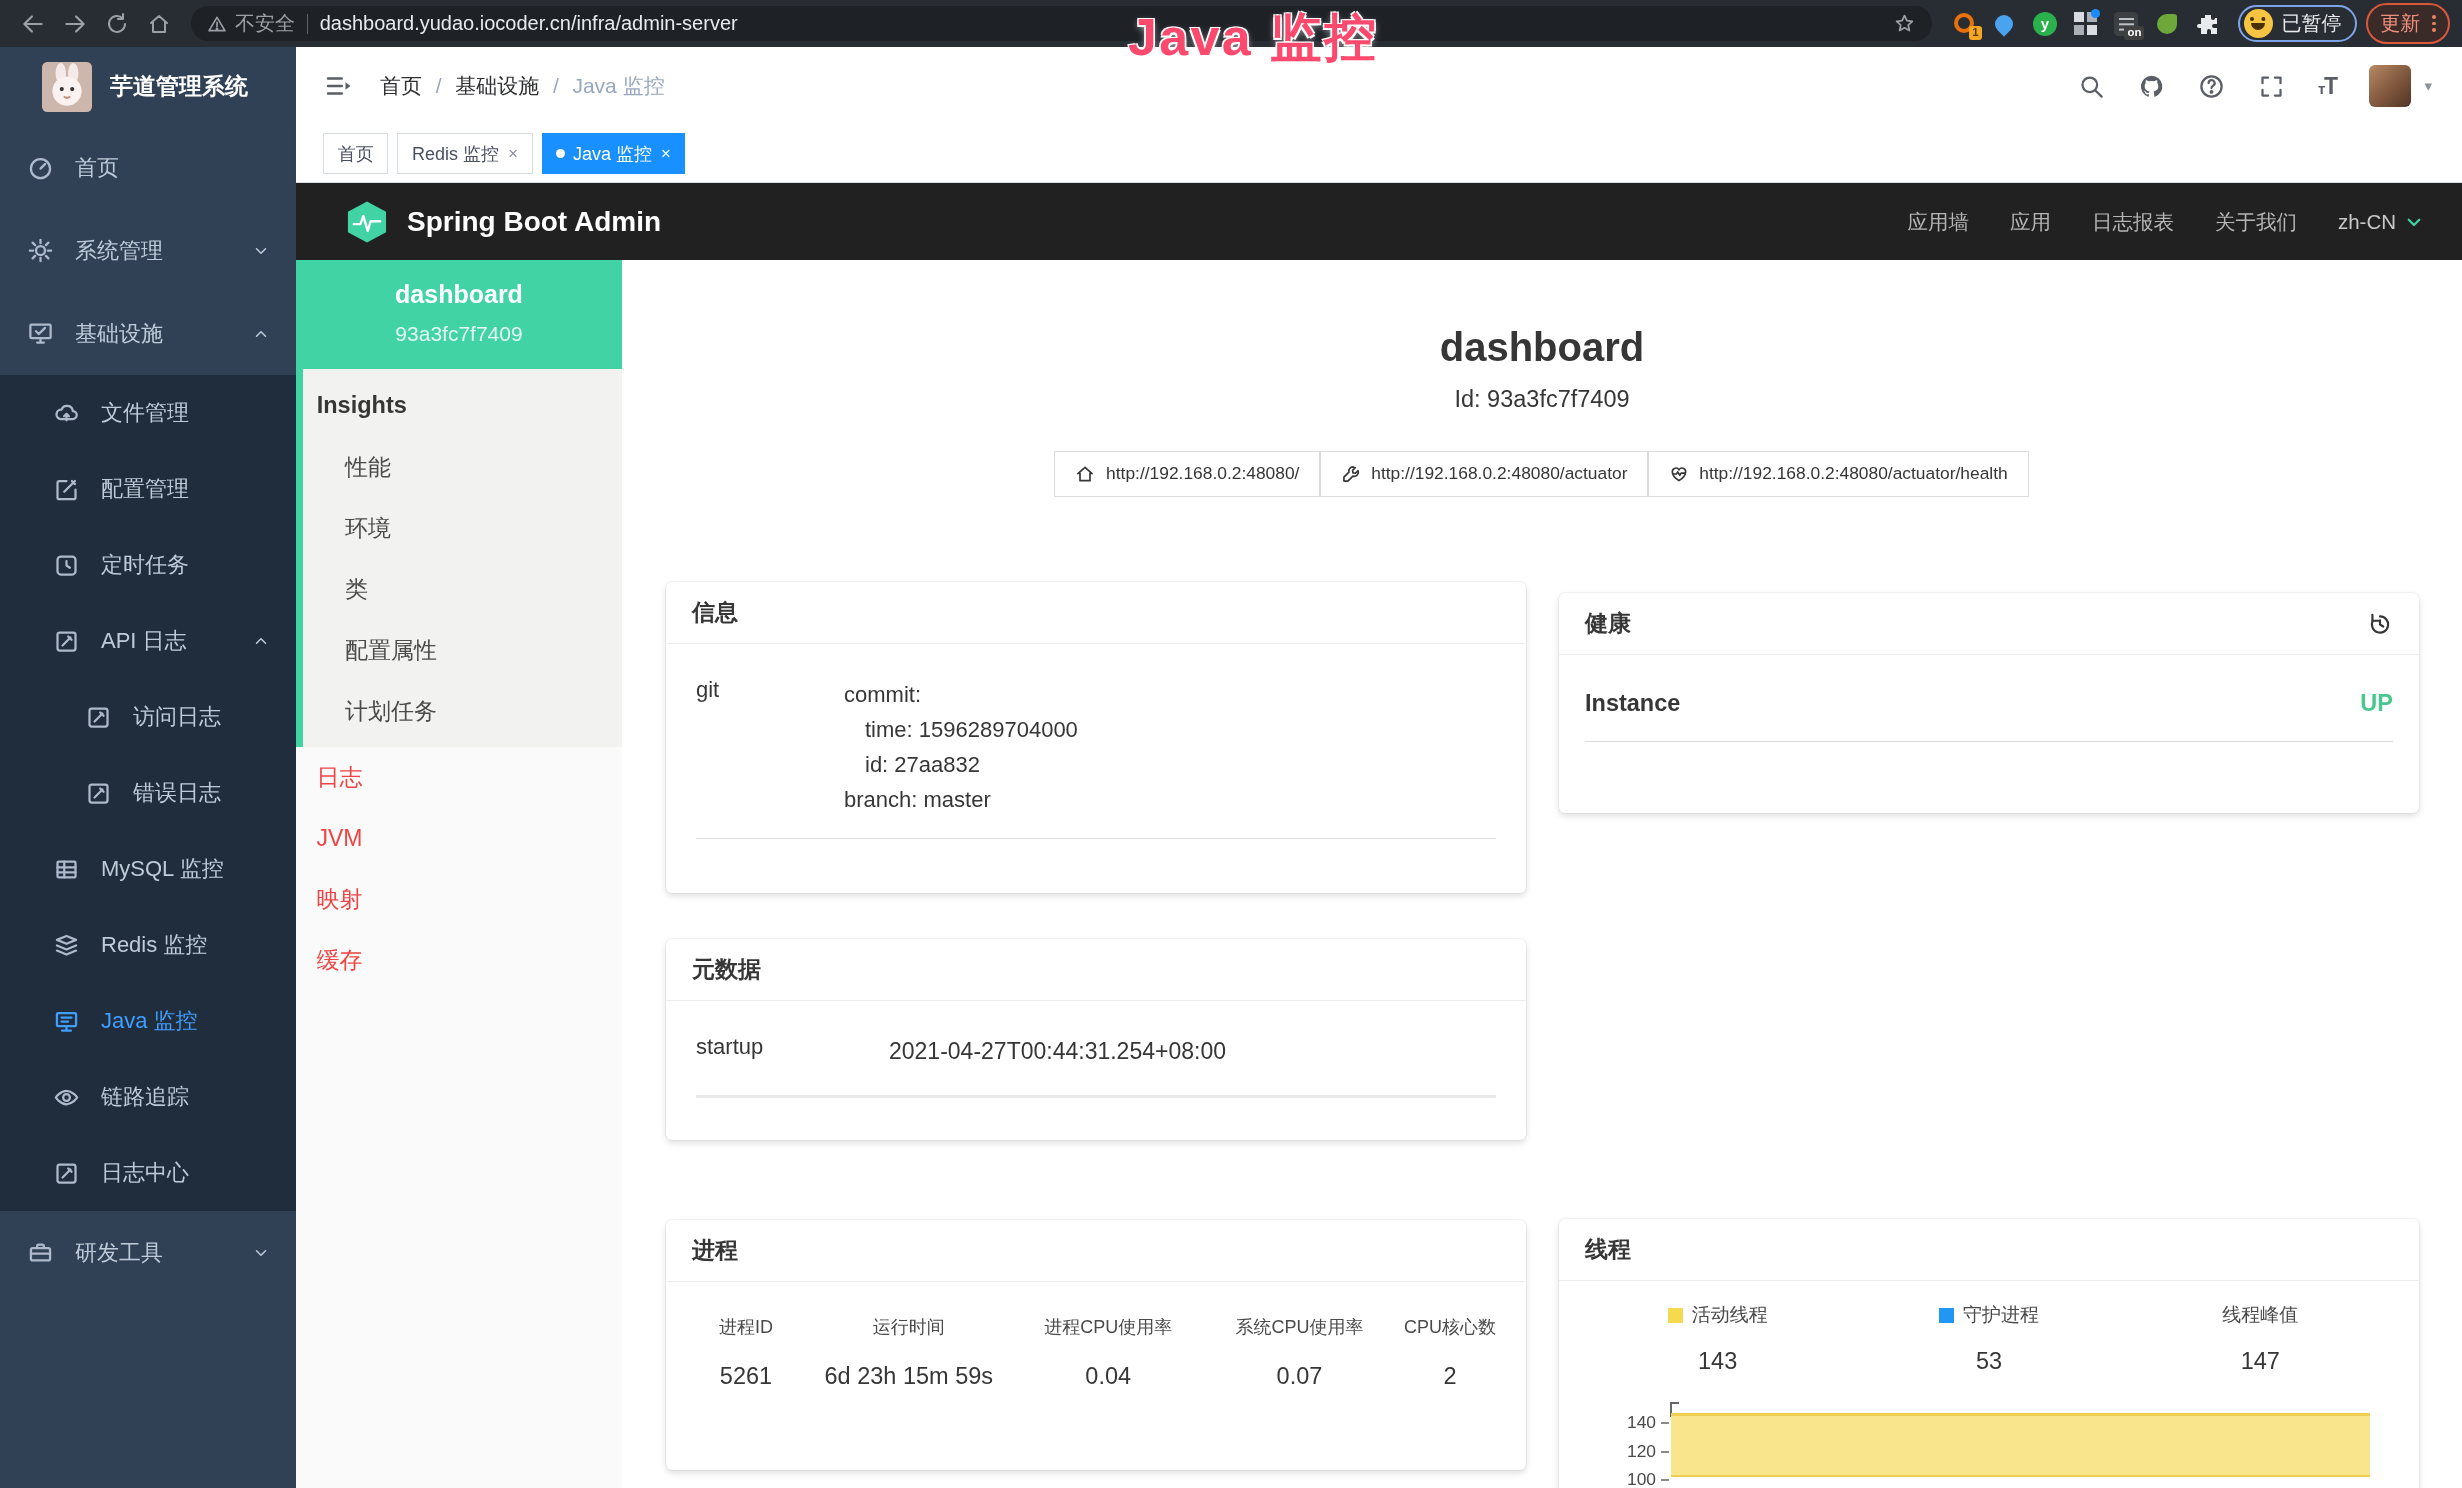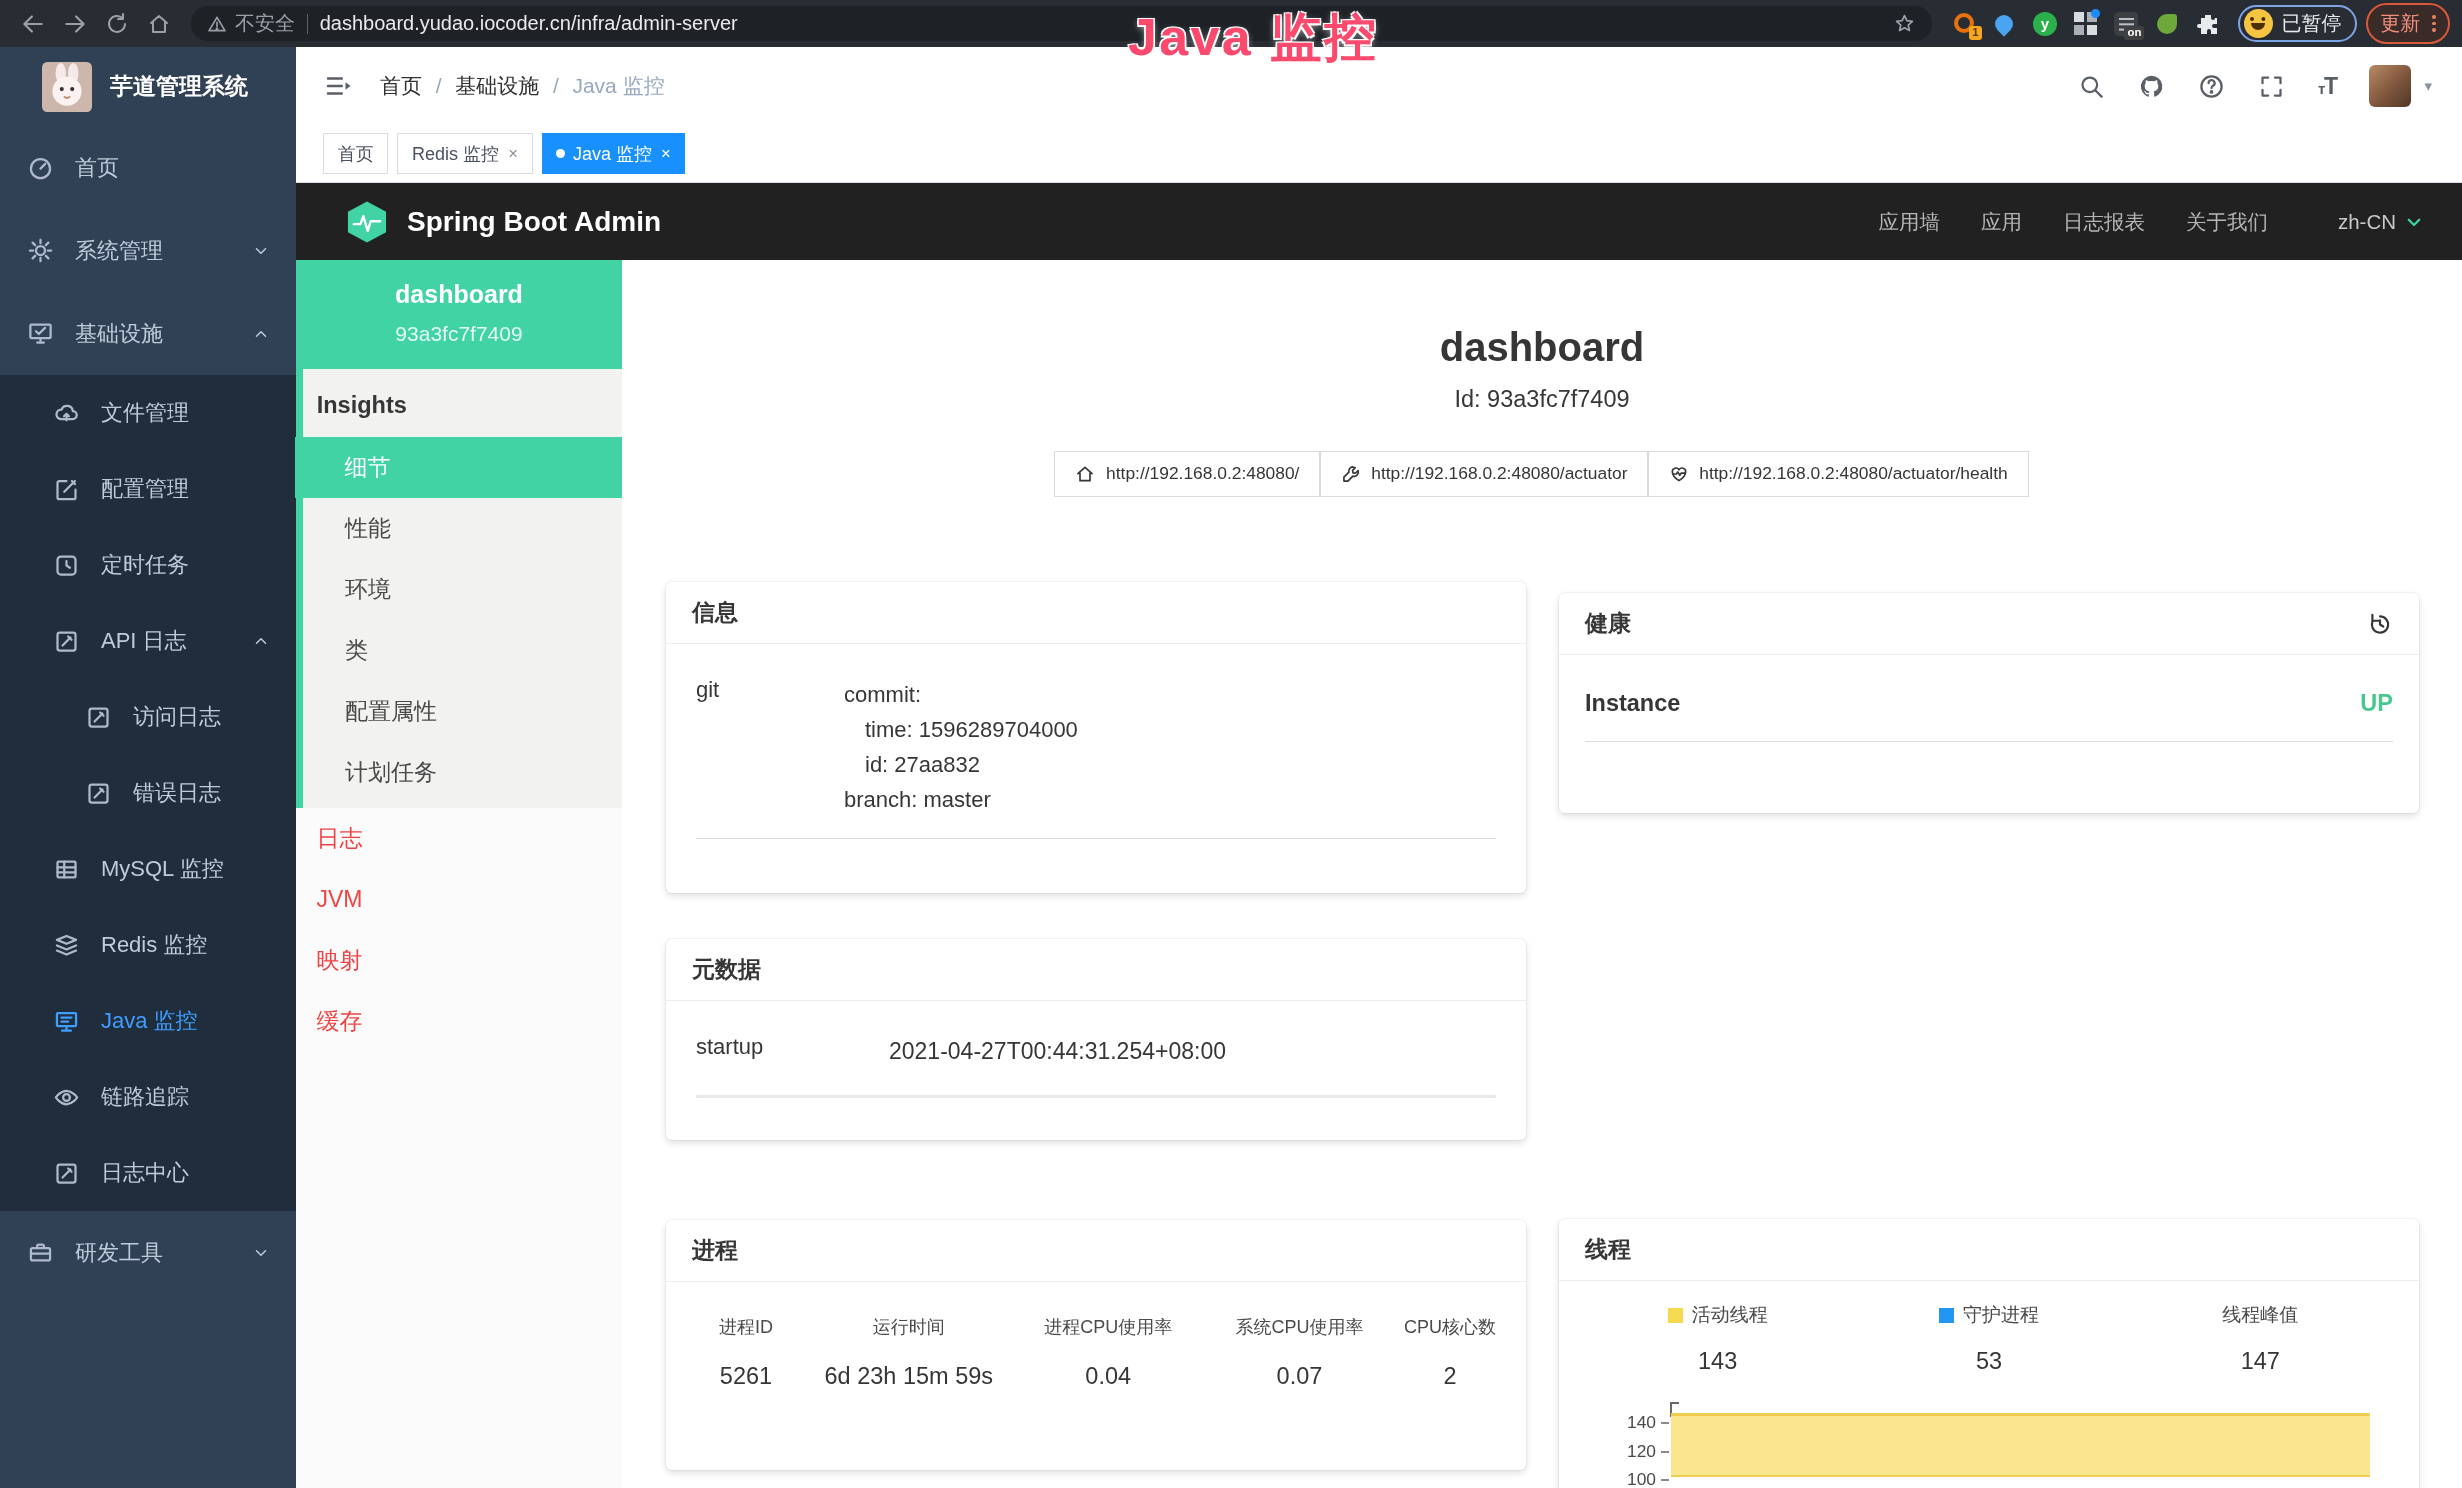--- a/index.html
+++ b/index.html
@@ -87,21 +87,21 @@
   .tag.active{background:#1890ff;border-color:#1890ff;color:#fff;}
   .tag.active .dot{display:block;}
   .tag.active .x{color:#fff;}
 
   
   .sba-header{height:77px;background:#212121;display:flex;align-items:center;padding:0 39px 0 49px;flex:none;}
   .sba-logo{width:44px;height:44px;flex:none;}
   .sba-brand{color:#fff;font-size:28px;font-weight:bold;margin-left:18px;}
   .sba-nav{margin-left:auto;display:flex;align-items:center;gap:41px;font-size:20.5px;color:#b5b5b5;}
   .sba-nav .navitem{cursor:pointer;}
-  .lang{display:flex;align-items:center;gap:9px;color:#c9c9c9;margin-left:29px;}
+  .lang{display:flex;align-items:center;gap:9px;color:#c9c9c9;}
   .lang .lchev{width:18px;height:18px;color:#42d3a5;}
 
   
   .sba-body{flex:1;display:flex;min-height:0;}
   .sba-side{width:326px;flex:none;background:#fafafa;}
   .instance-header{background:#42d3a5;color:#fff;text-align:center;padding:20px 6px 23px;}
   .instance-name{font-size:25px;font-weight:bold;}
   .instance-id{font-size:21px;color:rgba(255,255,255,.85);margin-top:13px;}
   .sba-group{border-left:7.6px solid #42d3a5;background:#f2f2f0;padding-bottom:4.6px;}
   .group-label{font-size:23.5px;font-weight:bold;color:#363636;padding:23px 0 18px 13.7px;}
@@ -457,23 +457,20 @@
     </div>
 
     <div class="sba-body">
       <aside class="sba-side">
         <div class="instance-header">
           <div class="instance-name">dashboard</div>
           <div class="instance-id">93a3fc7f7409</div>
         </div>
         <div class="sba-group">
           <div class="group-label">Insights</div>
-          <div class="sba-item active">
-              <span>细节</span>
-            </div>
           <div class="sba-item">
               <span>性能</span>
             </div>
           <div class="sba-item">
               <span>环境</span>
             </div>
           <div class="sba-item">
               <span>类</span>
             </div>
           <div class="sba-item">

